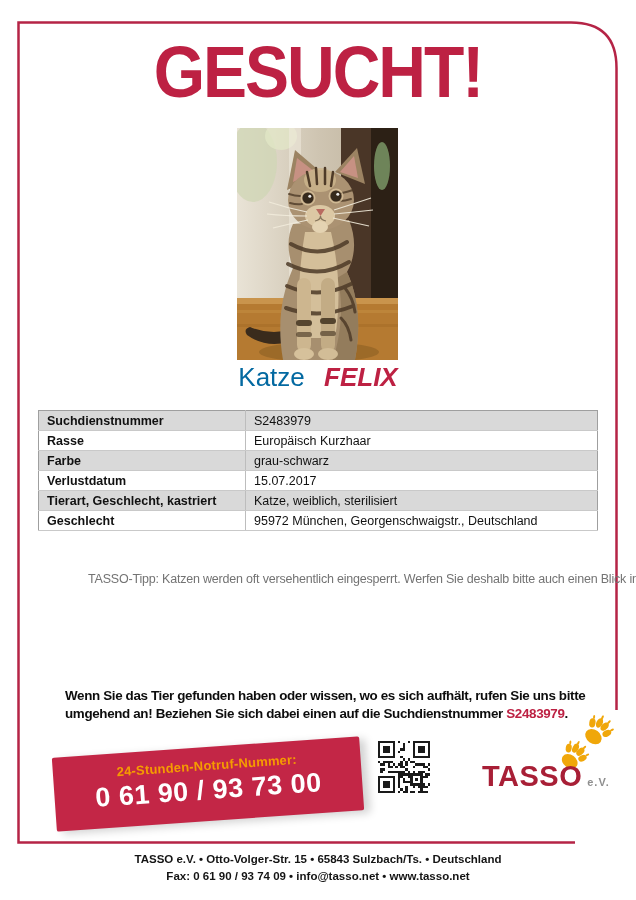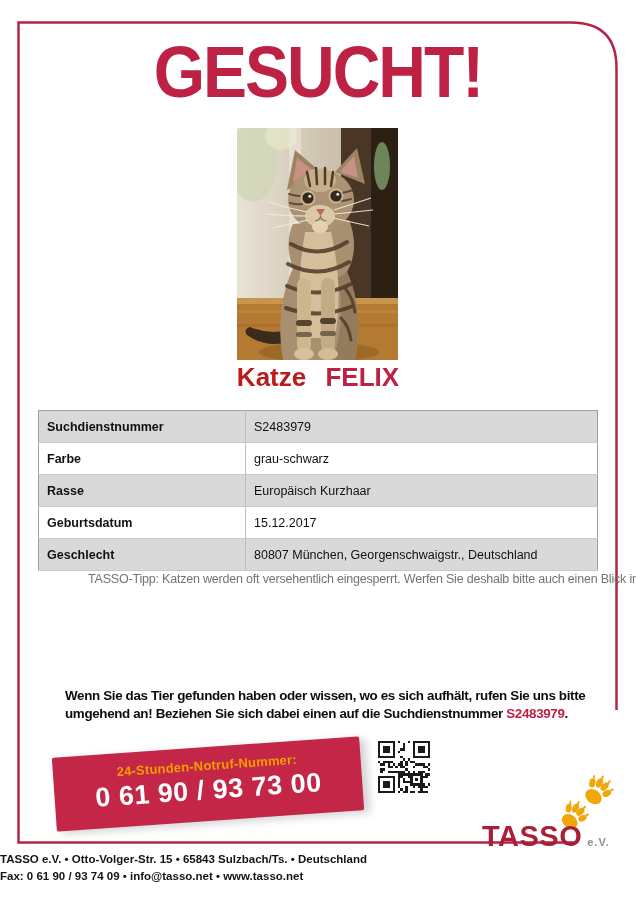--- a/index.html
+++ b/index.html
@@ -9,26 +9,26 @@
 
   .frame-svg{position:absolute;left:0;top:0;pointer-events:none;}
 
   .title{left:0;top:30px;width:636px;text-align:center;
          font-size:66px;font-weight:bold;letter-spacing:-2px;color:#bd2143;
          transform:scaleY(1.1);transform-origin:top center;white-space:nowrap;}
 
   .photo{left:237px;top:128px;width:161px;height:232px;overflow:hidden;}
 
   .subtitle{left:0;top:362px;width:636px;text-align:center;font-size:26px;white-space:nowrap;}
-  .subtitle .type{color:#b91c1c;font-weight:bold;}
-  .subtitle .name{color:#bd2143;font-weight:bold;margin-left:12px;}
+  .subtitle .type{color:#0369a1;font-weight:normal;}
+  .subtitle .name{color:#bd2143;font-weight:bold;margin-left:12px;font-style:italic;}
 
   table.details{left:38px;top:410px;width:560px;border-collapse:collapse;
                 border:1px solid #9f9f9f;table-layout:fixed;}
-  table.details tr{height:32px;}
+  table.details tr{height:20px;}
   table.details tr:nth-child(odd){background:#d9d9d9;}
   table.details tr:nth-child(even){background:#ffffff;}
   table.details td{font-size:12.5px;padding:1px 8px;border-bottom:1px solid #c9c9c9;
                    white-space:nowrap;overflow:hidden;}
   table.details td.lbl{width:190px;font-weight:bold;border-right:1px solid #bdbdbd;}
 
   .tip{left:40px;top:558px;width:585px;font-size:12.5px;line-height:1.35;color:#737373;
        letter-spacing:-0.2px;margin-left:48px;}
 
   .cta{left:40px;top:674px;width:588px;font-size:13.4px;font-weight:bold;line-height:1.3;
@@ -38,27 +38,27 @@
   .ribbon{left:54px;top:747px;width:308px;height:74px;background:#c32646;border-radius:2px;
           transform:rotate(-4deg);transform-origin:center;box-shadow:6px 3px 8px rgba(0,0,0,0.18);
           text-align:center;}
   .ribbon-label{margin-top:11px;font-size:13px;font-weight:bold;color:#f59c00;letter-spacing:0.2px;}
   .ribbon-number{margin-top:2px;font-size:27px;font-weight:bold;color:#ffffff;letter-spacing:0.5px;
                  white-space:nowrap;}
 
   .qr{left:378px;top:741px;width:52px;height:52px;}
   .qr svg{display:block;width:52px;height:52px;shape-rendering:crispEdges;}
 
-  .logo{left:480px;top:772px;width:150px;height:95px;text-align:right;}
+  .logo{left:480px;top:712px;width:150px;height:95px;text-align:right;}
   .logo .paws{position:absolute;left:0;top:0;}
   .logo .word{position:absolute;left:2px;top:48px;font-size:29px;font-weight:bold;
               color:#a81f36;letter-spacing:0.5px;white-space:nowrap;}
   .logo .suffix{font-size:11px;font-weight:bold;color:#8f8f8f;letter-spacing:1px;margin-left:5px;}
 
-  .footer-line{left:0;width:636px;font-weight:bold;font-size:11.5px;
+  .footer-line{left:0;width:636px;text-align:center;font-weight:bold;font-size:11.5px;
                color:#141414;white-space:nowrap;}
   .footer-1{top:853px;}
   .footer-2{top:870px;}
 </style>
 </head>
 <body>
 
 <div class="page">
 
   <svg class="frame-svg" width="636" height="900" viewBox="0 0 636 900">
@@ -152,34 +152,38 @@
     <span class="name">FELIX</span>
   </div>
 
   <table class="abs details">
     <tbody>
       <tr>
         <td class="lbl">Suchdienstnummer</td>
         <td>S2483979</td>
       </tr>
       <tr>
+        <td class="lbl">Rasse</td>
+        <td>Europäisch Kurzhaar</td>
+      </tr>
+      <tr>
         <td class="lbl">Farbe</td>
         <td>grau-schwarz</td>
       </tr>
       <tr>
-        <td class="lbl">Rasse</td>
-        <td>Europäisch Kurzhaar</td>
-      </tr>
-      <tr>
-        <td class="lbl">Geburtsdatum</td>
-        <td>15.12.2017</td>
+        <td class="lbl">Verlustdatum</td>
+        <td>15.07.2017</td>
+      </tr>
+      <tr>
+        <td class="lbl">Tierart, Geschlecht, kastriert</td>
+        <td>Katze, weiblich, sterilisiert</td>
       </tr>
       <tr>
         <td class="lbl">Geschlecht</td>
-        <td>80807 München, Georgenschwaigstr., Deutschland</td>
+        <td>95972 München, Georgenschwaigstr., Deutschland</td>
       </tr>
     </tbody>
   </table>
 
   <p class="abs tip"><span>TASSO-Tipp: Katzen werden oft versehentlich eingesperrt. Werfen Sie deshalb bitte auch einen Blick in</span><br></p>
 
   <p class="abs cta"><span>Wenn Sie das Tier gefunden haben oder wissen, wo es sich aufhält, rufen Sie uns bitte</span><br><span>umgehend an! Beziehen Sie sich dabei einen auf die Suchdienstnummer </span><span class="red">S2483979</span><span>.</span></p>
 
   <div class="abs ribbon">
     <div class="ribbon-label">24-Stunden-Notruf-Nummer:</div>

